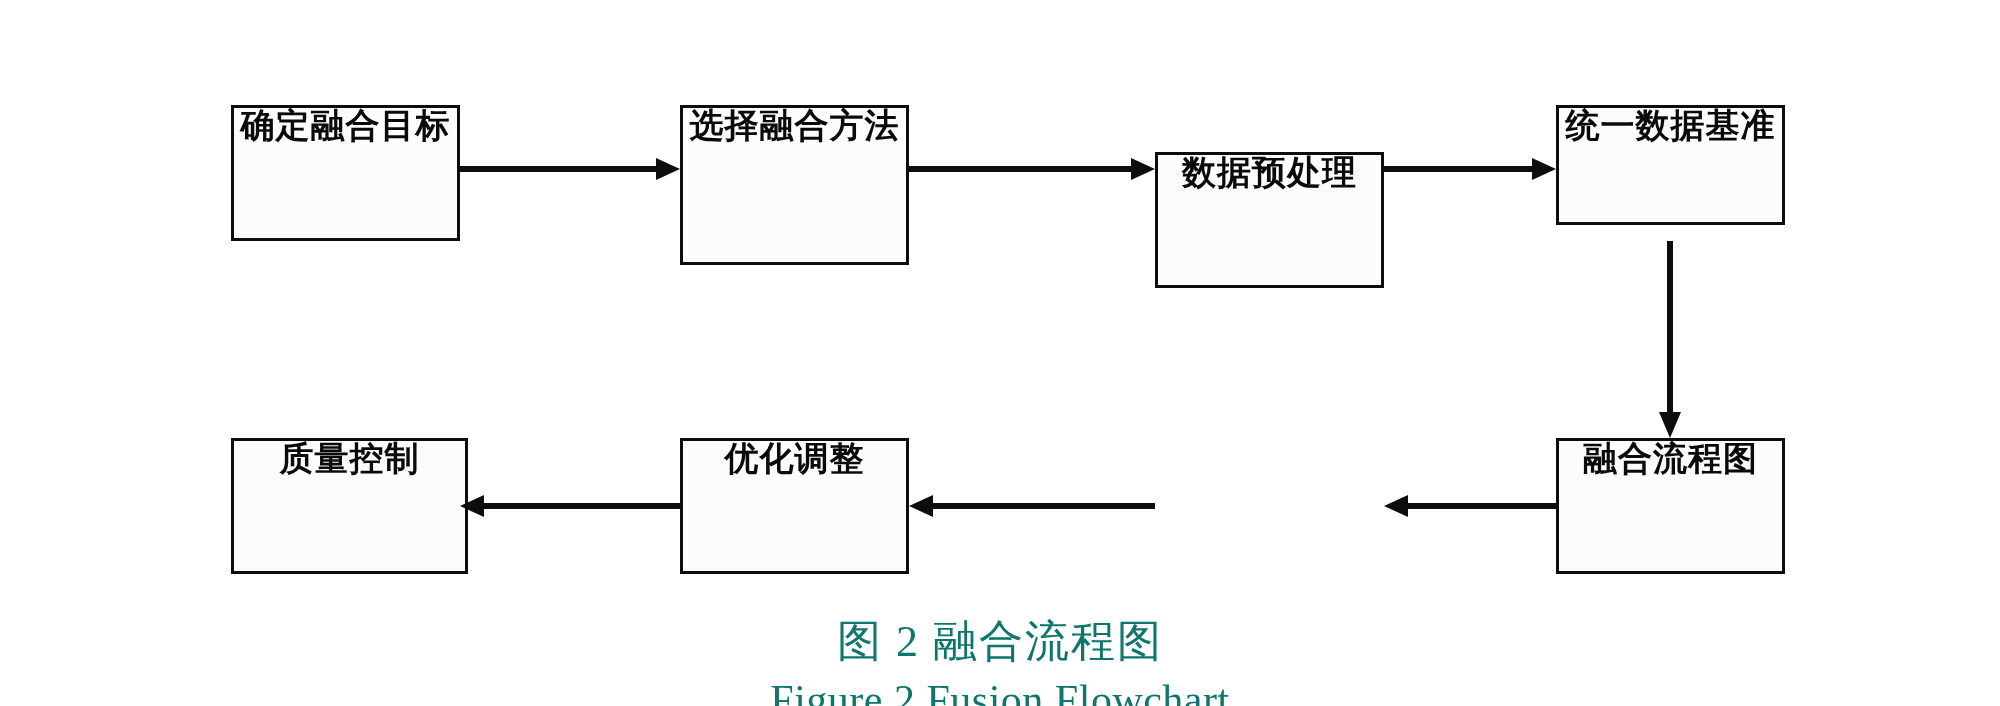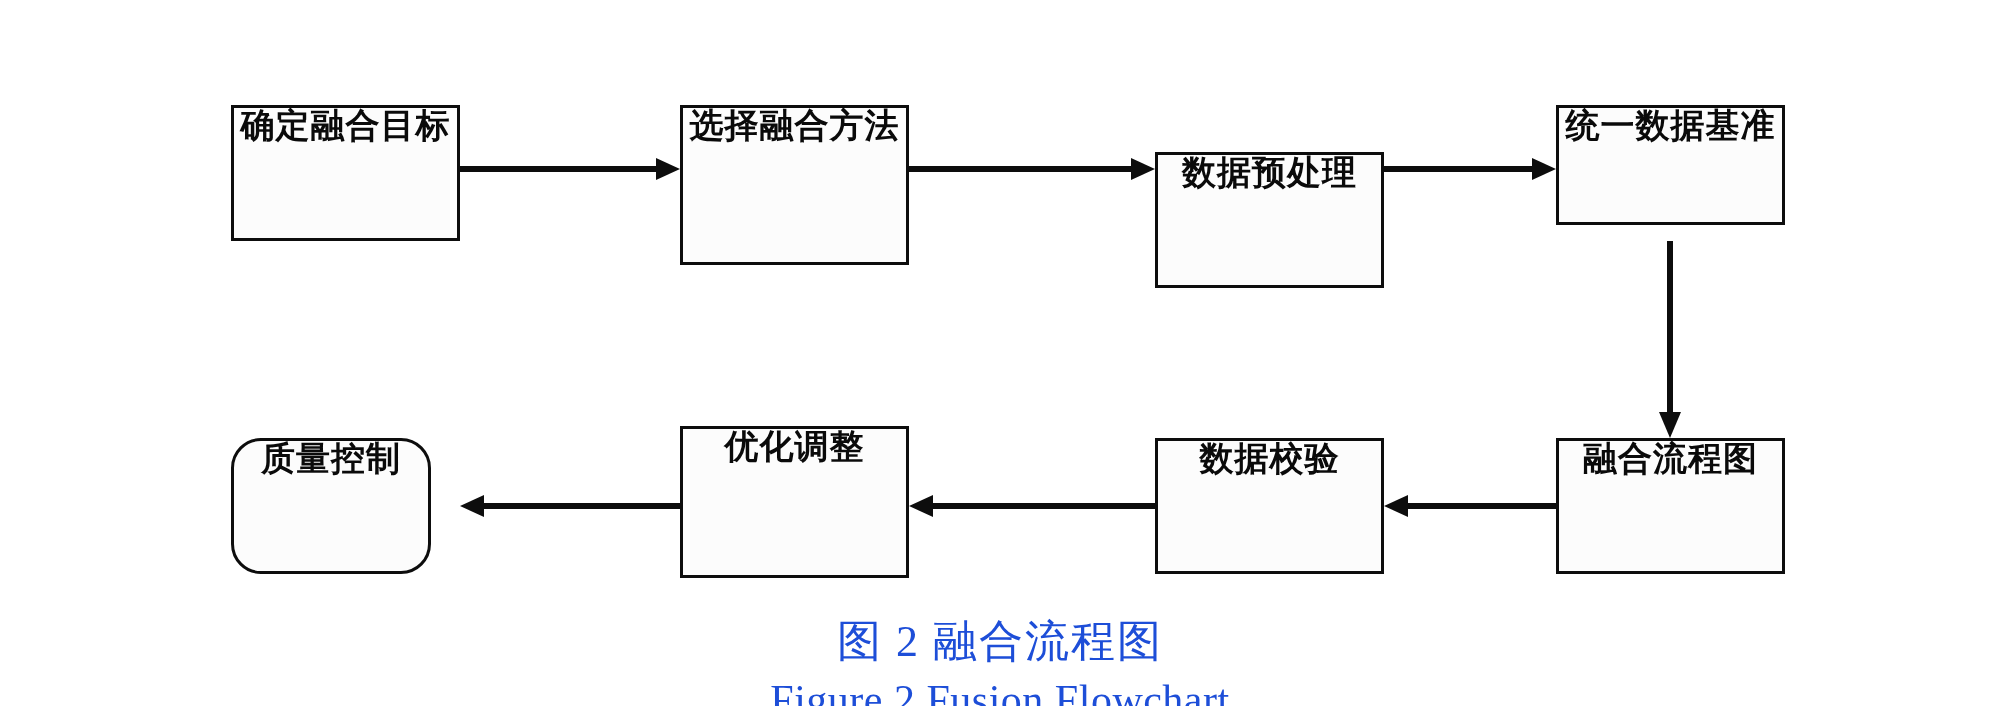--- a/index.html
+++ b/index.html
@@ -41,21 +41,21 @@
   }
   .edge svg {
     display: block;
     overflow: visible;
   }
   .caption {
     position: absolute;
     left: 0;
     width: 2000px;
     text-align: center;
-    color: #1d4ed8;
+    color: #0f766e;
   }
   .caption-cn {
     font-family: "Liberation Serif", "DejaVu Serif", serif;
     font-size: 44px;
     letter-spacing: 2px;
     white-space: nowrap;
   }
   .caption-en {
     font-family: "Liberation Serif", "DejaVu Serif", serif;
     font-size: 42px;
@@ -77,31 +77,28 @@
   </div>
 
   <div class="node" style="left:1155px; top:105px; width:229px; height:136px;margin-top:47px;">
     <span class="node-label">数据预处理</span>
   </div>
 
   <div class="node" style="left:1556px; top:105px; width:229px; height:120px;">
     <span class="node-label">统一数据基准</span>
   </div>
 
-  <div class="node" style="left:231px; top:438px; width:200px; height:136px;border-radius:30px;">
+  <div class="node" style="left:231px; top:438px; width:237px; height:136px;">
     <span class="node-label">质量控制</span>
   </div>
 
-  <div class="node" style="left:680px; top:426px; width:229px; height:152px;">
+  <div class="node" style="left:680px; top:438px; width:229px; height:136px;">
     <span class="node-label">优化调整</span>
   </div>
 
-  <div class="node" style="left:1155px; top:438px; width:229px; height:136px;">
-    <span class="node-label">数据校验</span>
-  </div>
 
   <div class="node" style="left:1556px; top:438px; width:229px; height:136px;">
     <span class="node-label">融合流程图</span>
   </div>
 
   <div class="edge" style="left:460px; top:158px; width:220px; height:22px;">
     <svg width="220" height="22" viewBox="0 0 220 22">
       <line x1="0" y1="11" x2="196" y2="11" stroke="#0d0d0d" stroke-width="6"></line>
       <polygon points="196,0 220,11 196,22" fill="#0d0d0d"></polygon>
     </svg>

